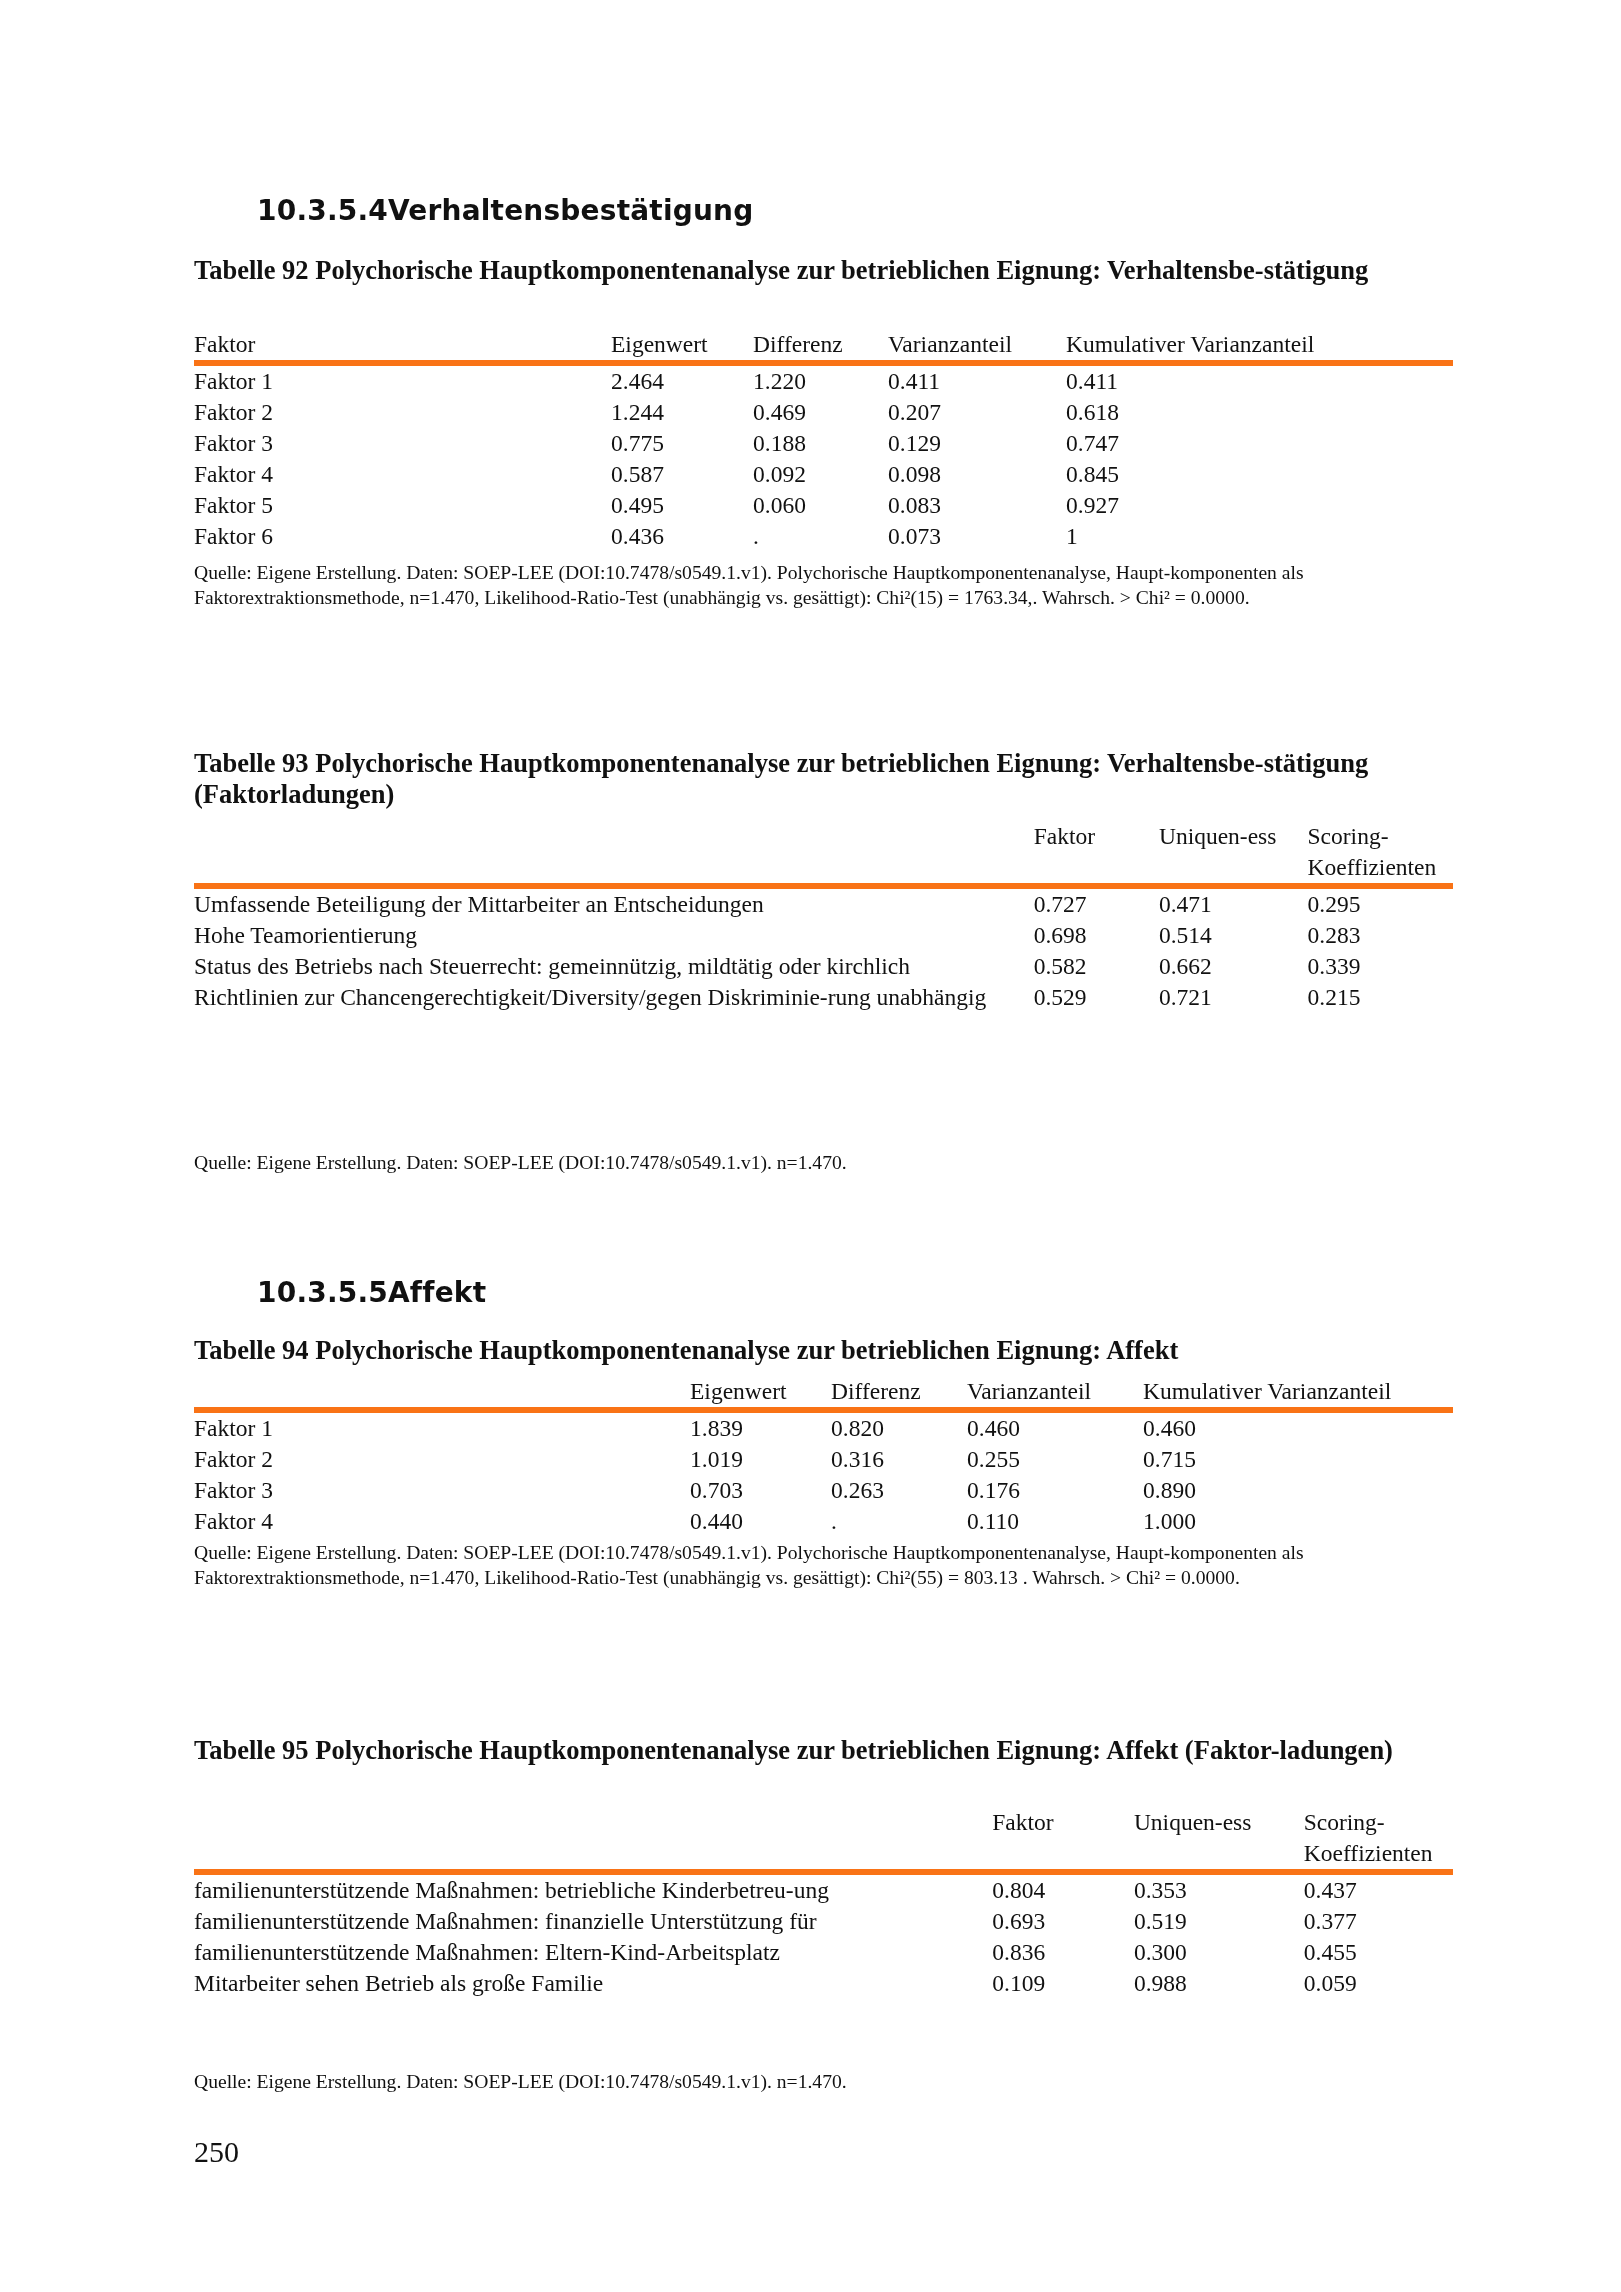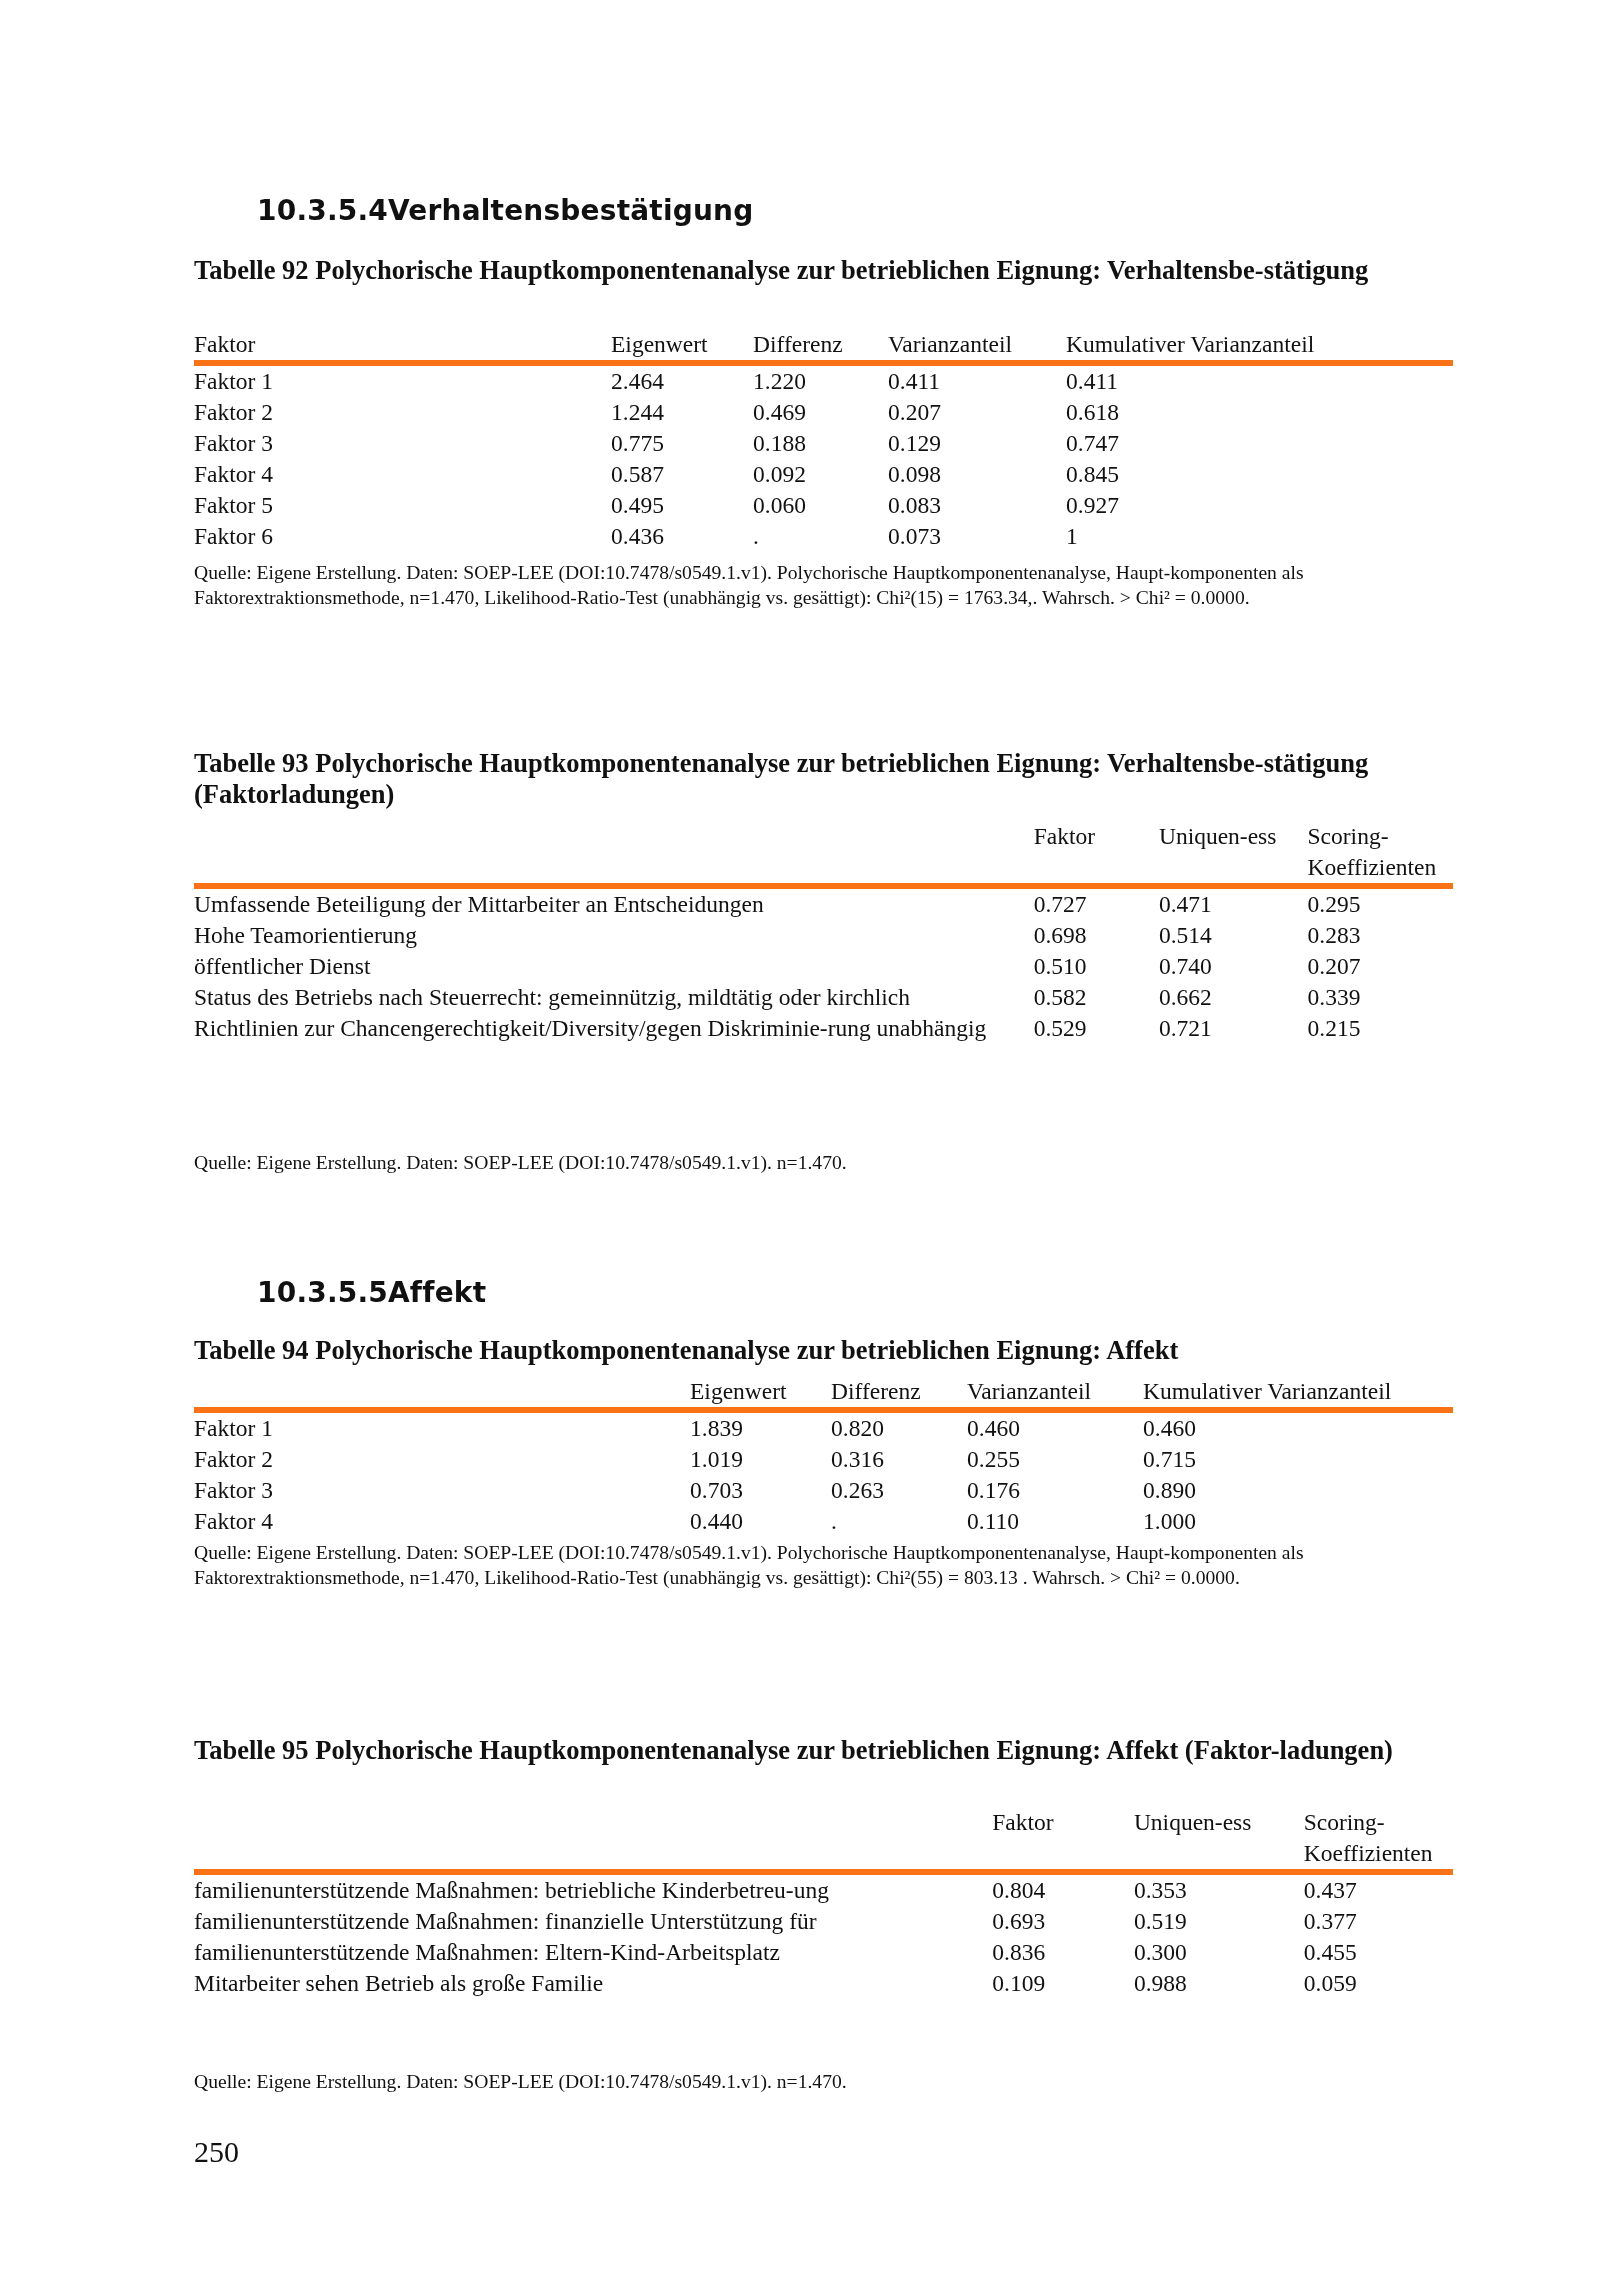--- a/index.html
+++ b/index.html
@@ -116,26 +116,20 @@
           <td class="val">0.471</td>
           <td class="val">0.295</td>
         </tr>
         <tr>
           <td class="lab" style="padding-right: 29px;">Hohe Teamorientierung</td>
           <td class="val">0.698</td>
           <td class="val">0.514</td>
           <td class="val">0.283</td>
         </tr>
         <tr>
-          <td class="lab" style="padding-right: 29px;">öffentlicher Dienst</td>
-          <td class="val">0.510</td>
-          <td class="val">0.740</td>
-          <td class="val">0.207</td>
-        </tr>
-        <tr>
           <td class="lab" style="padding-right: 29px;">Status des Betriebs nach Steuerrecht: gemeinnützig, mildtätig oder kirchlich</td>
           <td class="val">0.582</td>
           <td class="val">0.662</td>
           <td class="val">0.339</td>
         </tr>
         <tr>
           <td class="lab" style="padding-right: 29px;">Richtlinien zur Chancengerechtigkeit/Diversity/gegen Diskriminie-rung unabhängig</td>
           <td class="val">0.529</td>
           <td class="val">0.721</td>
           <td class="val">0.215</td>

